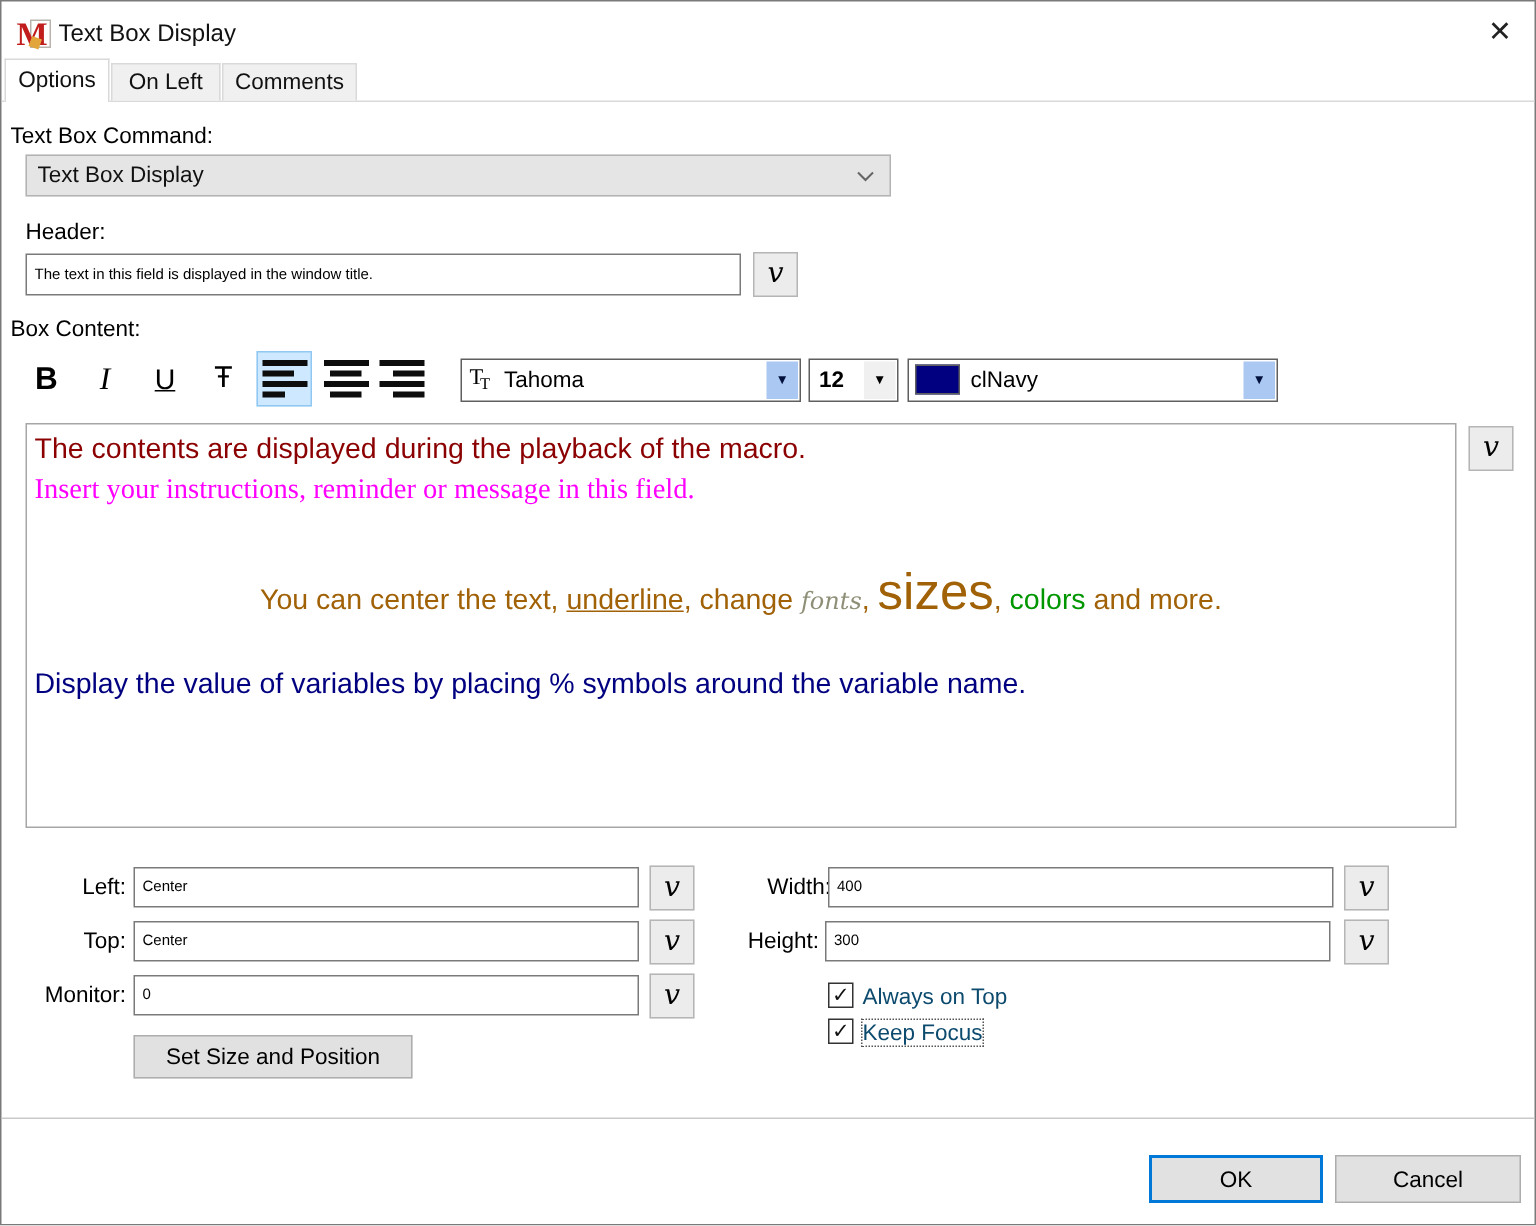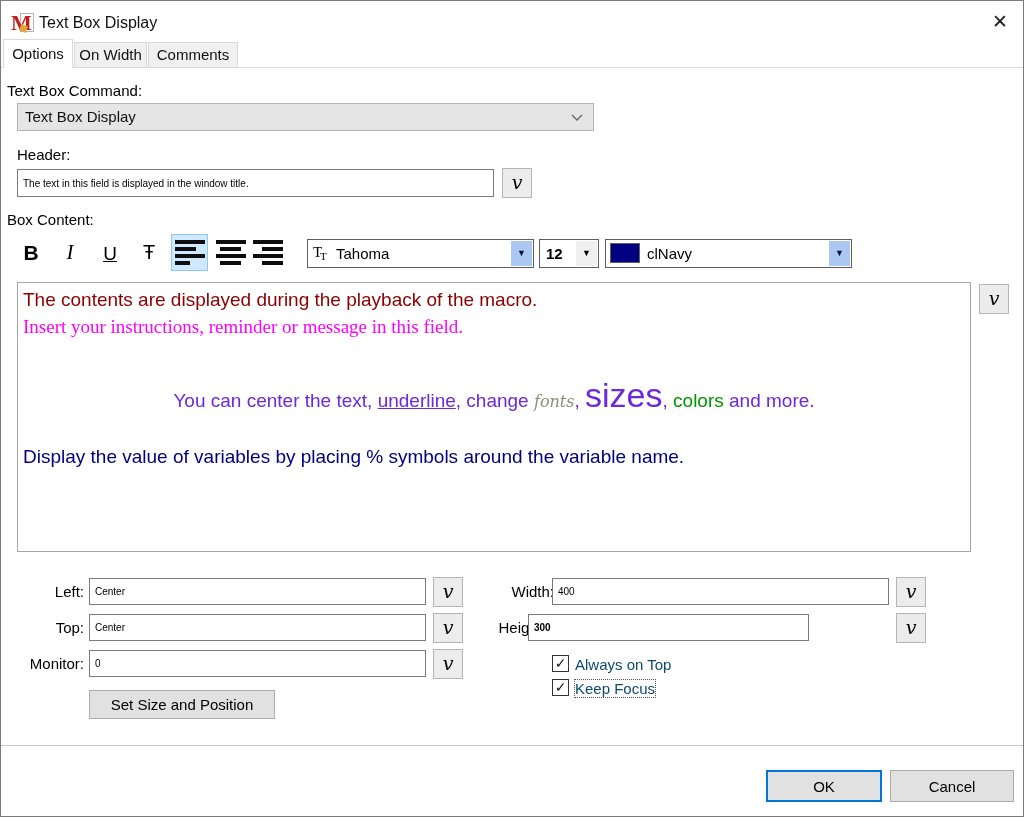--- a/index.html
+++ b/index.html
@@ -70,21 +70,21 @@
   .tticon { position:absolute; left:5px; top:4px; width:20px; height:20px;
     font-family:"Liberation Serif", serif; color:#000; }
   .tticon .big { position:absolute; left:0; top:0; font-size:15px; }
   .tticon .small { position:absolute; left:7px; top:6px; font-size:11px; }
   .swatch { position:absolute; left:4px; top:3px; width:30px; height:20px; border:1px solid #5f5f5f; }
   
   .contentbox { position:absolute; left:16px; top:281px; width:954px; height:270px;
     background:#fff; border:1px solid #a6a6a6; font-size:19px; }
   .cline { position:absolute; left:5px; white-space:nowrap; }
   .centerline { position:absolute; left:0; top:93px; width:100%; text-align:center; white-space:nowrap; }
-  .seg { font-size:19px; color:#6d28d9; }
+  .seg { font-size:19px; color:#a16207; }
   .seg-u { text-decoration:underline; }
   .seg-fonts { font-family:"DejaVu Serif", serif; font-style:italic; font-size:16px; }
   .seg-sizes { font-size:34px; }
   
   .r-lbl { text-align:right; }
   .cb { position:absolute; width:17px; height:17px; background:#fff; border:1px solid #333;
     font-size:14px; line-height:15px; text-align:center; color:#111; cursor:pointer; }
   .cb-lbl { position:absolute; font-size:15px; color:#0c4a6e; cursor:default; }
   .focus-dotted { outline:1px dotted #555; }
   .pushbtn { position:absolute; background:#e1e1e1; border:1px solid #adadad; font-size:15px;
@@ -103,21 +103,21 @@
     <span class="page"></span>
     <span class="m">M</span>
     <span class="gold"></span>
   </div>
   <div class="win-title">Text Box Display</div>
   <div class="close-x">✕</div>
 
   <div class="tabstrip">
     <div class="tabline"></div>
     <div class="tab active">Options</div>
-    <div class="tab inactive t2">On Width</div>
+    <div class="tab inactive t2">On Left</div>
     <div class="tab inactive t3">Comments</div>
   </div>
 
   <div class="lbl" style="left:6px; top:81px;">Text Box Command:</div>
   <div class="combo-flat">
     <span class="val">Text Box Display</span>
     <svg width="12" height="8" viewBox="0 0 12 8">
       <polyline points="1,1 6,6 11,1" fill="none" stroke="#666" stroke-width="1.4"></polyline>
     </svg>
   </div>
@@ -204,21 +204,21 @@
 
   <div class="lbl r-lbl" style="left:20px; top:654px; width:63px;">Monitor:</div>
   <input class="tbox" style="left: 88px; top: 649px; width: 337px; height: 27px;" value="0">
   <div class="vbtn" style="left:432px; top:648px;">v</div>
 
   <div class="lbl r-lbl" style="left:488px; top:582px; width:65px;">Width:</div>
   <input class="tbox" style="left: 551px; top: 577px; width: 337px; height: 27px;" value="400">
   <div class="vbtn" style="left:895px; top:576px;">v</div>
 
   <div class="lbl r-lbl" style="left:480px; top:618px; width:65px;">Height:</div>
-  <input class="tbox" style="left: 527px; top: 613px; width: 281px; height: 27px; font-weight: bold;" value="300">
+  <input class="tbox" style="left: 549px; top: 613px; width: 337px; height: 27px;" value="300">
   <div class="vbtn" style="left:895px; top:612px;">v</div>
 
   <div class="cb" style="left:551px; top:654px;">
     <span>✓</span>
   </div>
   <div class="cb-lbl" style="left:574px; top:655px;">Always on Top</div>
 
   <div class="cb" style="left:551px; top:678px;">
     <span>✓</span>
   </div>

